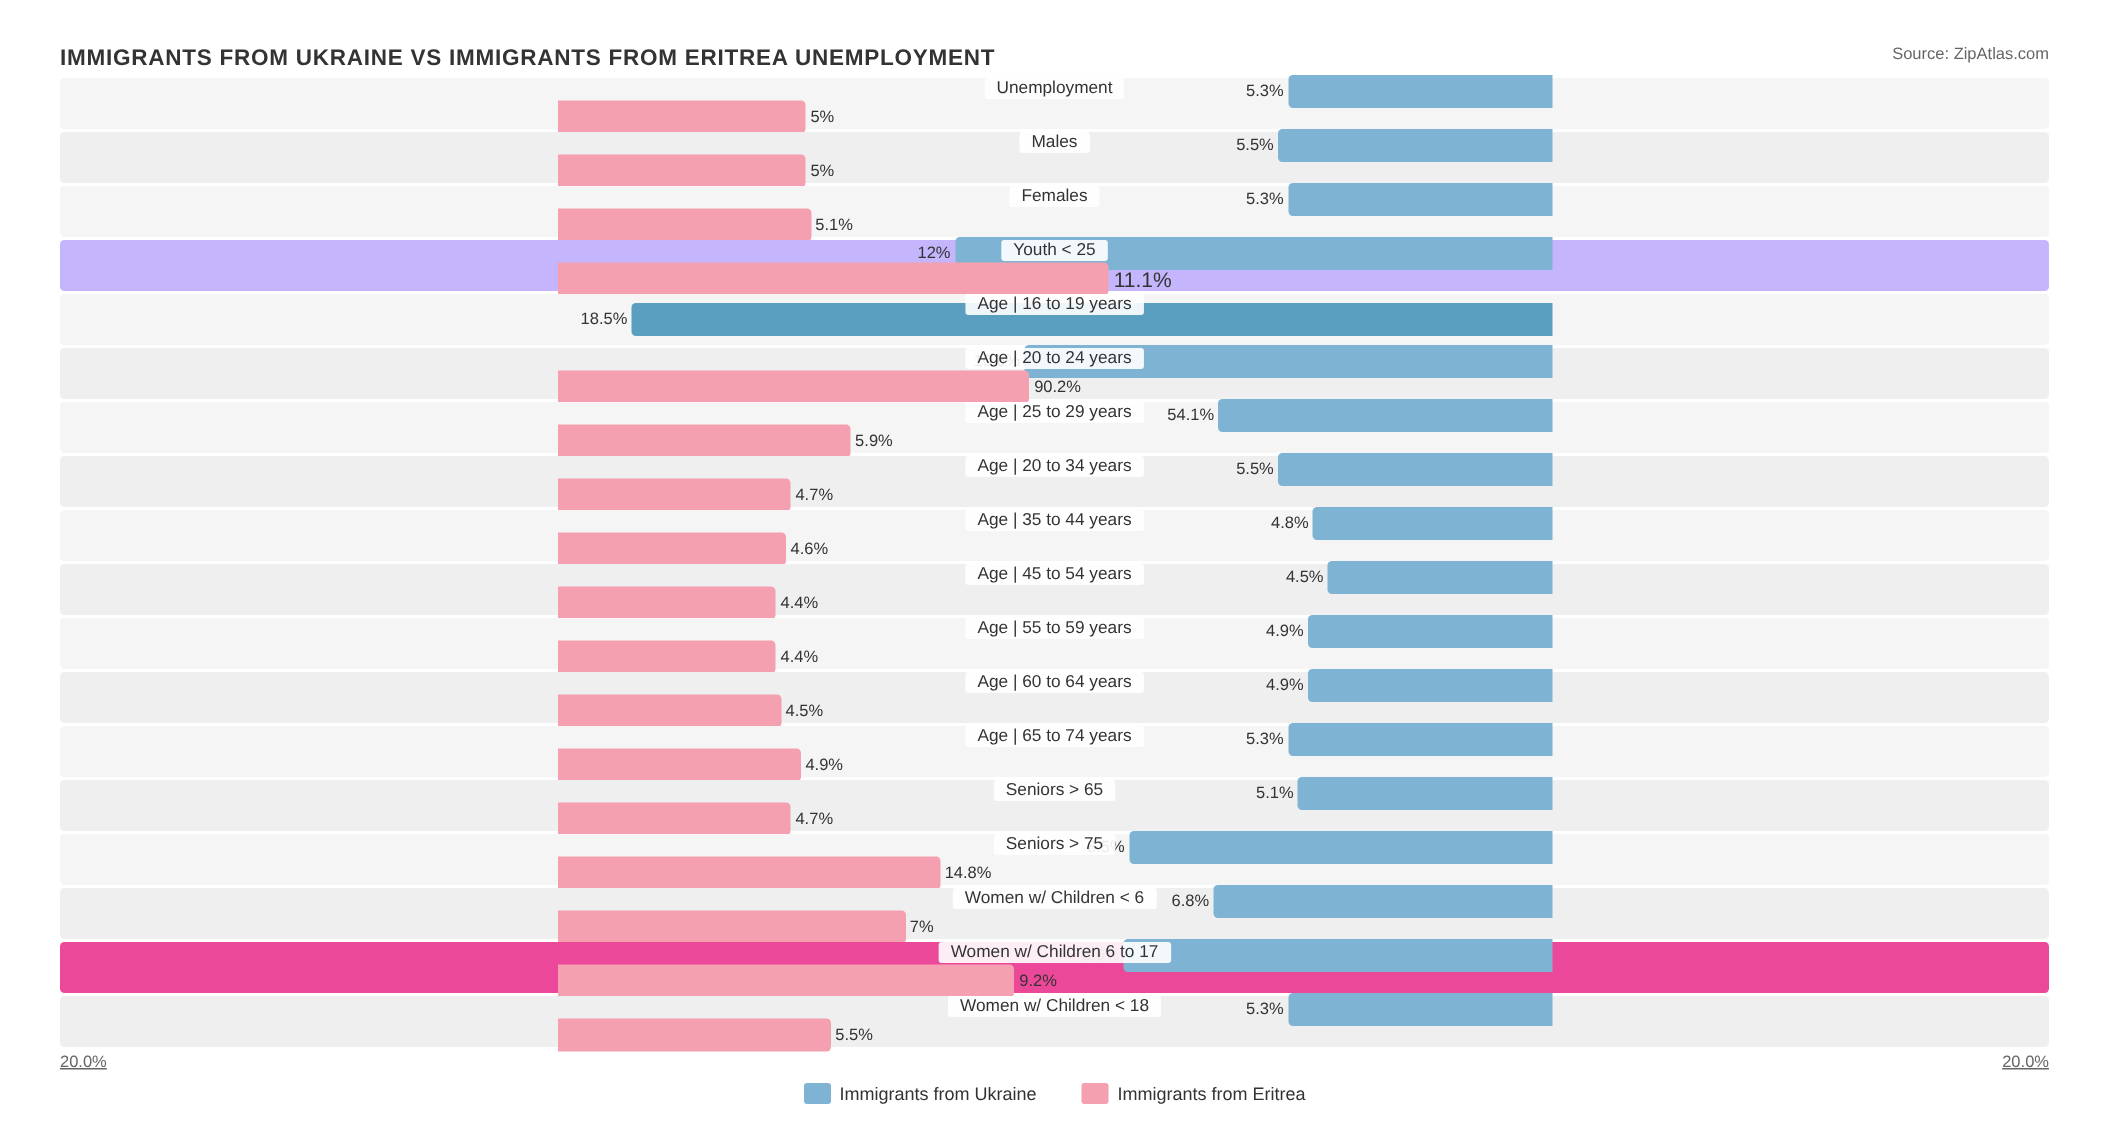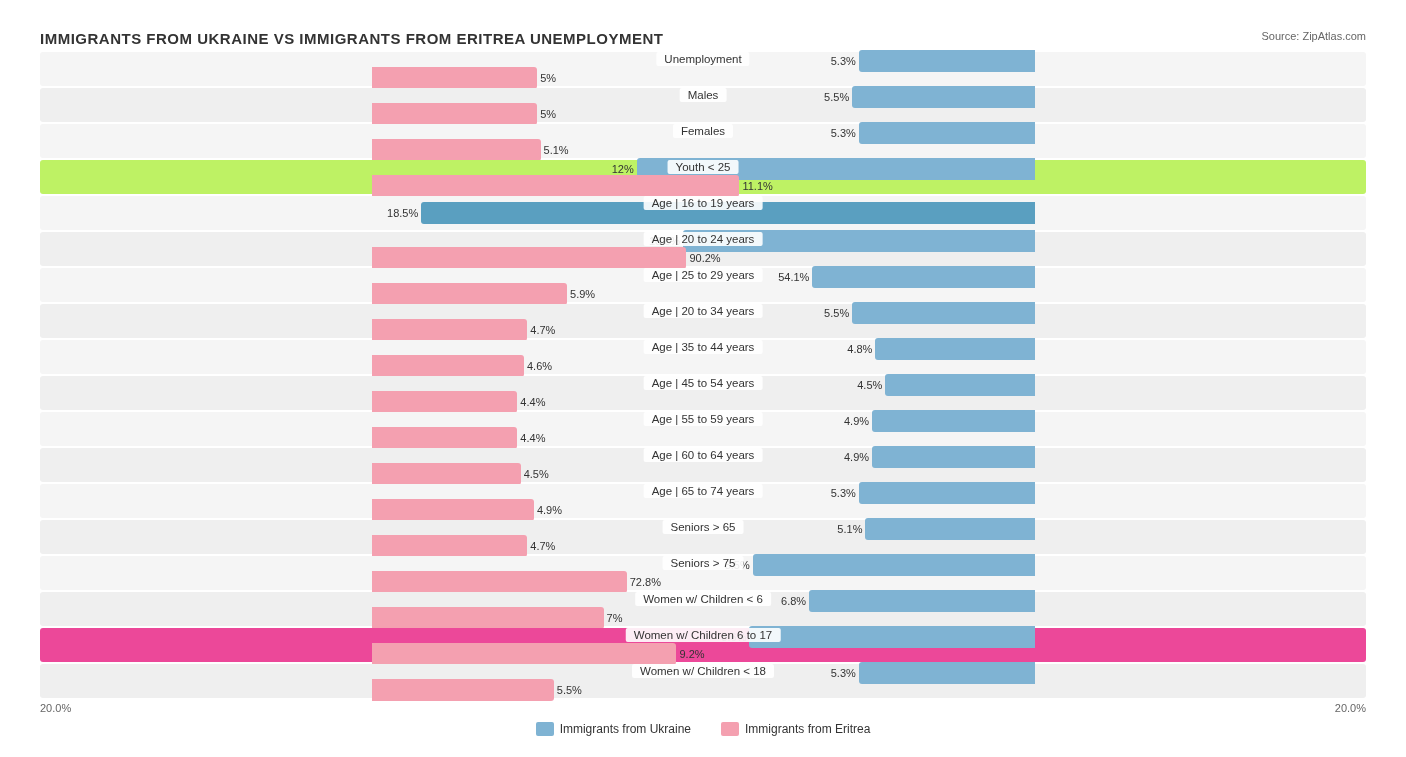--- a/index.html
+++ b/index.html
@@ -115,20 +115,21 @@
       font-size: 11px;
       color: #333;
       white-space: nowrap;
     }
     .axis-row {
       display: flex;
       width: 100%;
       margin-top: 4px;
       font-size: 11px;
       color: #666;
+      text-decoration: underline;
     }
     .axis-left {
       width: 50%;
       text-align: left;
     }
     .axis-right {
       width: 50%;
       text-align: right;
     }
     .legend {
@@ -216,33 +217,33 @@
       <div class="right-section">
         <div class="bar-eritrea " style="width: 25.5%; background: #f4a0b0;">
         </div>
         <span class="right-value" style="left: calc(25.5% + 3px); font-size:11px; color:#333;">
           5.1%
         </span>
       </div>
       <span class="center-label">Females</span>
     </div>
   </div>
-      <div class="bar-row" style="background: #bef264; justify-content: flex-end;">
+      <div class="bar-row" style="background: #c4b5fd; justify-content: flex-end;">
     <div class="bars-wrapper">
       <div class="left-section">
         <div class="bar-ukraine " style="width: 60%; background: #7fb3d3;">
         </div>
         <span class="left-value" style="right: calc(60% + 3px); font-size:11px; color:#333;">
           12%
         </span>
       </div>
       <div class="right-section">
         <div class="bar-eritrea " style="width: 55.49999999999999%; background: #f4a0b0;">
         </div>
-        <span class="right-value" style="left: calc(55.49999999999999% + 3px); font-size:11px; color:#333;">
+        <span class="right-value" style="left: calc(55.49999999999999% + 3px); font-size:14px; color:#333;">
           11.1%
         </span>
       </div>
       <span class="center-label">Youth &lt; 25</span>
     </div>
   </div>
       <div class="bar-row" style="background: rgb(245, 245, 245);">
     <div class="bars-wrapper">
       <div class="left-section">
         <div class="bar-ukraine ukraine-bar-highlight" style="width: 92.5%; background: #5a9fc0;">
@@ -431,21 +432,21 @@
         <div class="bar-ukraine " style="width: 42.5%; background: #7fb3d3;">
         </div>
         <span class="left-value" style="right: calc(42.5% + 3px); font-size:11px; color:#333;">
           8.5%
         </span>
       </div>
       <div class="right-section">
         <div class="bar-eritrea " style="width: 38.5%; background: #f4a0b0;">
         </div>
         <span class="right-value" style="left: calc(38.5% + 3px); font-size:11px; color:#333;">
-          72.8%
+          14.8%
         </span>
       </div>
       <span class="center-label">Seniors &gt; 75</span>
     </div>
   </div>
       <div class="bar-row" style="background: rgb(239, 239, 239);">
     <div class="bars-wrapper">
       <div class="left-section">
         <div class="bar-ukraine " style="width: 34%; background: #7fb3d3;">
         </div>

